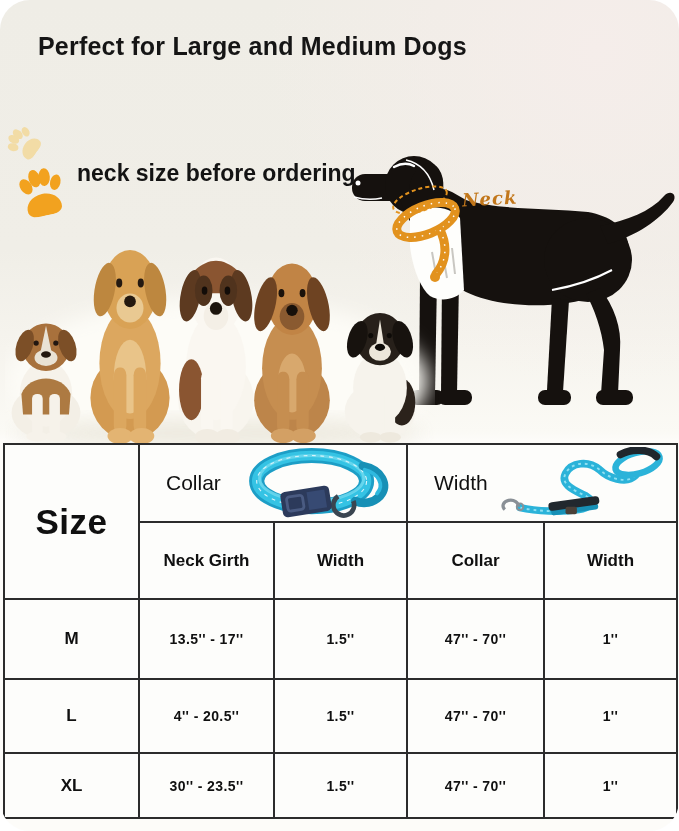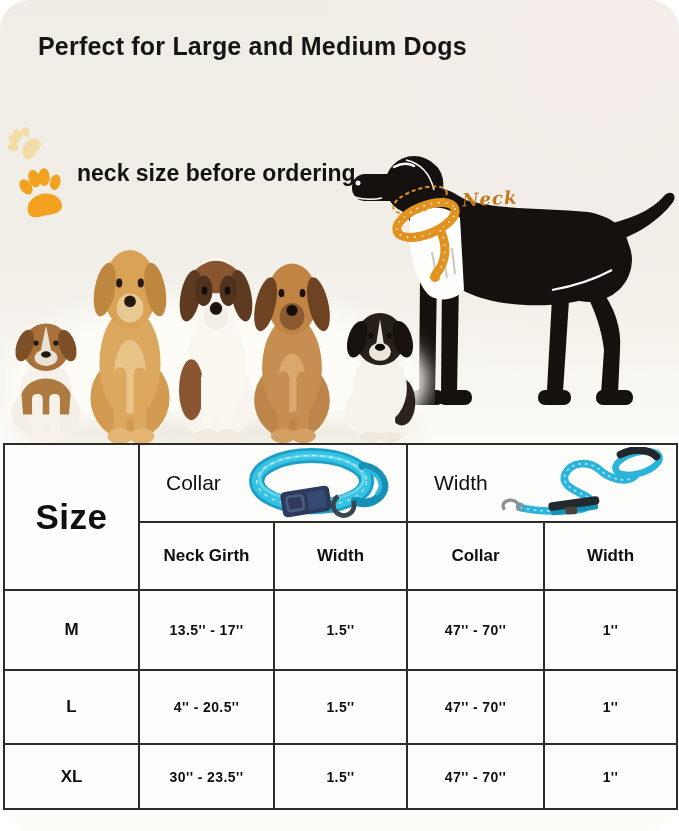--- a/index.html
+++ b/index.html
@@ -270,21 +270,21 @@
               <rect x="60" y="62" width="50" height="7" rx="3" fill="#1790B6"></rect>
               <rect x="58" y="55" width="54" height="9" rx="4" fill="#21282e"></rect>
             </g>
             <rect x="76" y="63" width="12" height="8" rx="2" fill="#4a4038"></rect>
             <path d="M26,63 a8,6 0 1 0 -14,3" fill="none" stroke="#8a9096" stroke-width="3.5"></path>
             <circle cx="28" cy="63" r="3.5" fill="none" stroke="#8a9096" stroke-width="2"></circle>
           </svg>
         </div>
       </td>
     </tr>
-    <tr style="height:68px;">
+    <tr style="height:77px;">
       <td class="cell-sub">Neck Girth</td>
       <td class="cell-sub">Width</td>
       <td class="cell-sub">Collar</td>
       <td class="cell-sub">Width</td>
     </tr>
     <tr style="height:80px;">
       <td class="cell-rowsize">M</td>
       <td class="cell-data">13.5'' - 17''</td>
       <td class="cell-data">1.5''</td>
       <td class="cell-data">47'' - 70''</td>

